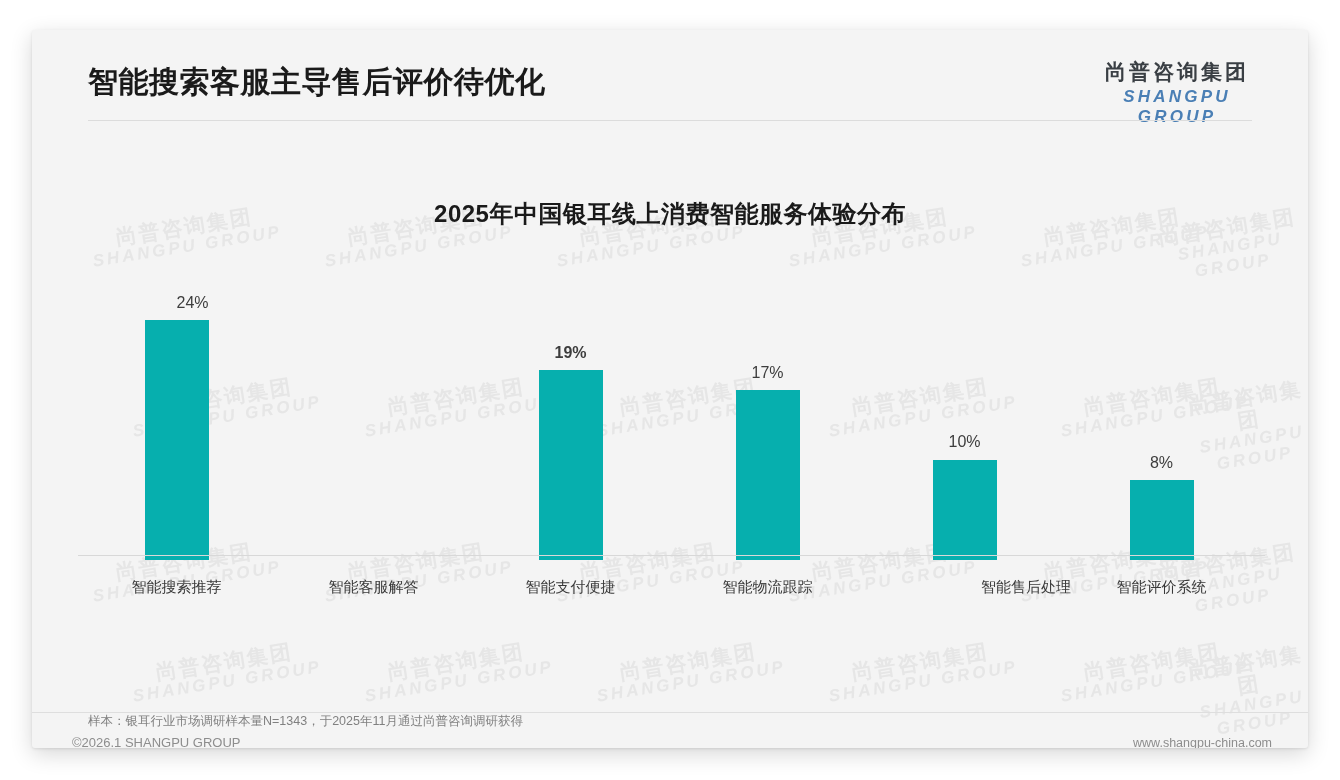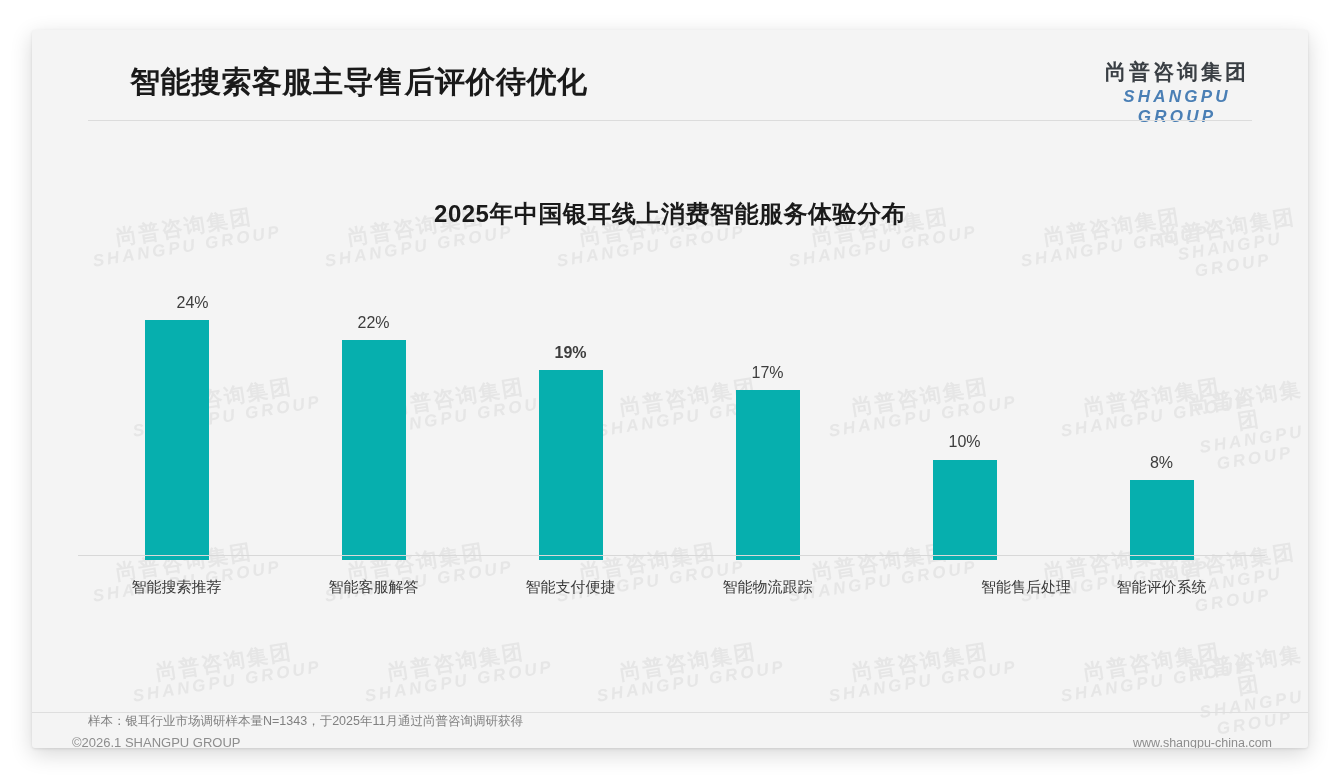--- a/index.html
+++ b/index.html
@@ -67,21 +67,20 @@
   }
   #page-title {
     position: absolute;
     left: 56px;
     top: 32px;
     font-size: 30px;
     font-weight: bold;
     color: #1a1a1a;
     letter-spacing: 0.5px;
     white-space: nowrap;
-    margin-left: 42px;
   }
   #logo {
     position: absolute;
     right: 36px;
     top: 28px;
     text-align: center;
     width: 190px;
   }
   #logo .logo-cn {
     display: block;
@@ -332,24 +331,20 @@
   </div>
   <div id="header-divider"></div>
 
   <div id="chart-area">
     <div id="chart-title">2025年中国银耳线上消费智能服务体验分布</div>
     <div id="plot">
         <div class="bar-slot" style="left: 0px;">
           <div class="bar" style="height: 240px; background: rgb(6, 175, 174);"></div>
           <div class="bar-value" style="bottom: 248px; margin-left: 16px;">24%</div>
         </div>
-        <div class="bar-slot" style="left: 197px;">
-          <div class="bar" style="height: 220px; background: rgb(6, 175, 174);"></div>
-          <div class="bar-value" style="bottom: 228px;">22%</div>
-        </div>
         <div class="bar-slot" style="left: 394px; font-weight: bold;">
           <div class="bar" style="height: 190px; background: rgb(6, 175, 174);"></div>
           <div class="bar-value" style="bottom: 198px;">19%</div>
         </div>
         <div class="bar-slot" style="left: 591px;">
           <div class="bar" style="height: 170px; background: rgb(6, 175, 174);"></div>
           <div class="bar-value" style="bottom: 178px;">17%</div>
         </div>
         <div class="bar-slot" style="left: 788px;">
           <div class="bar" style="height: 100px; background: rgb(6, 175, 174);"></div>

